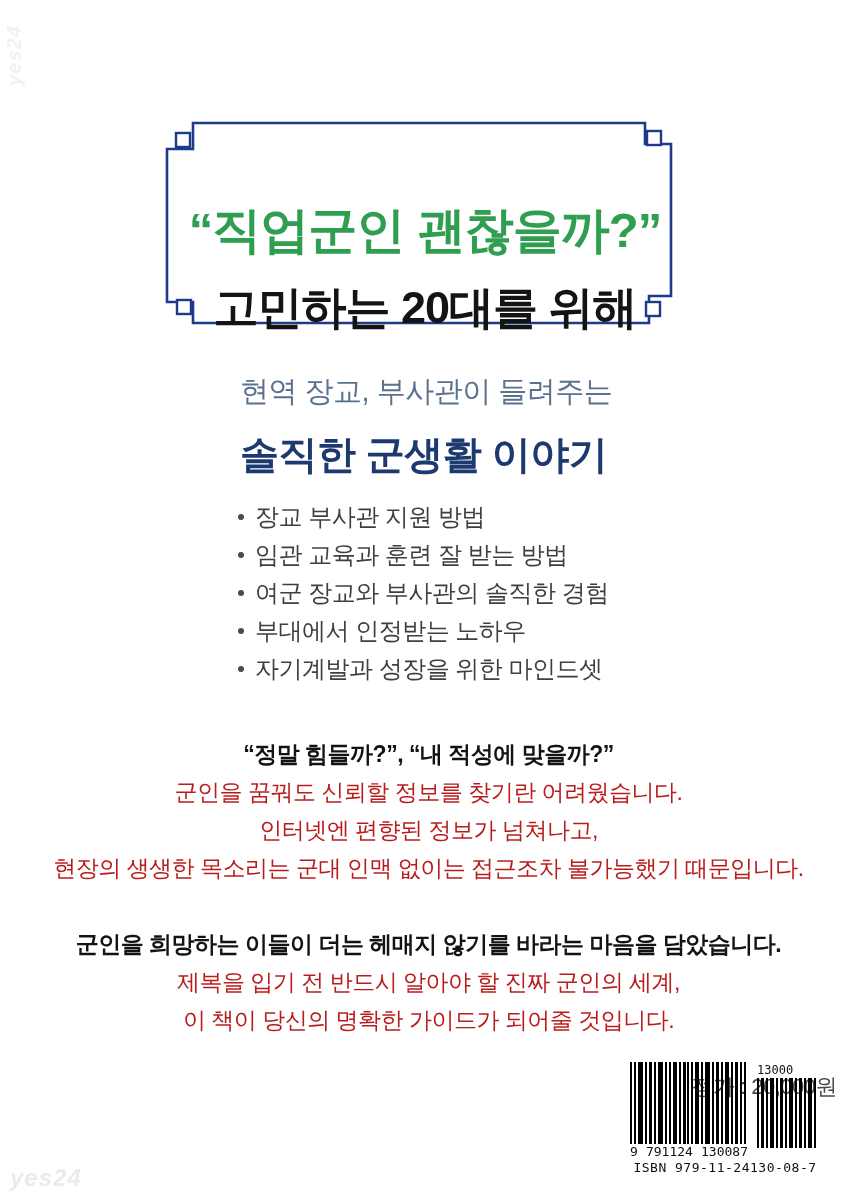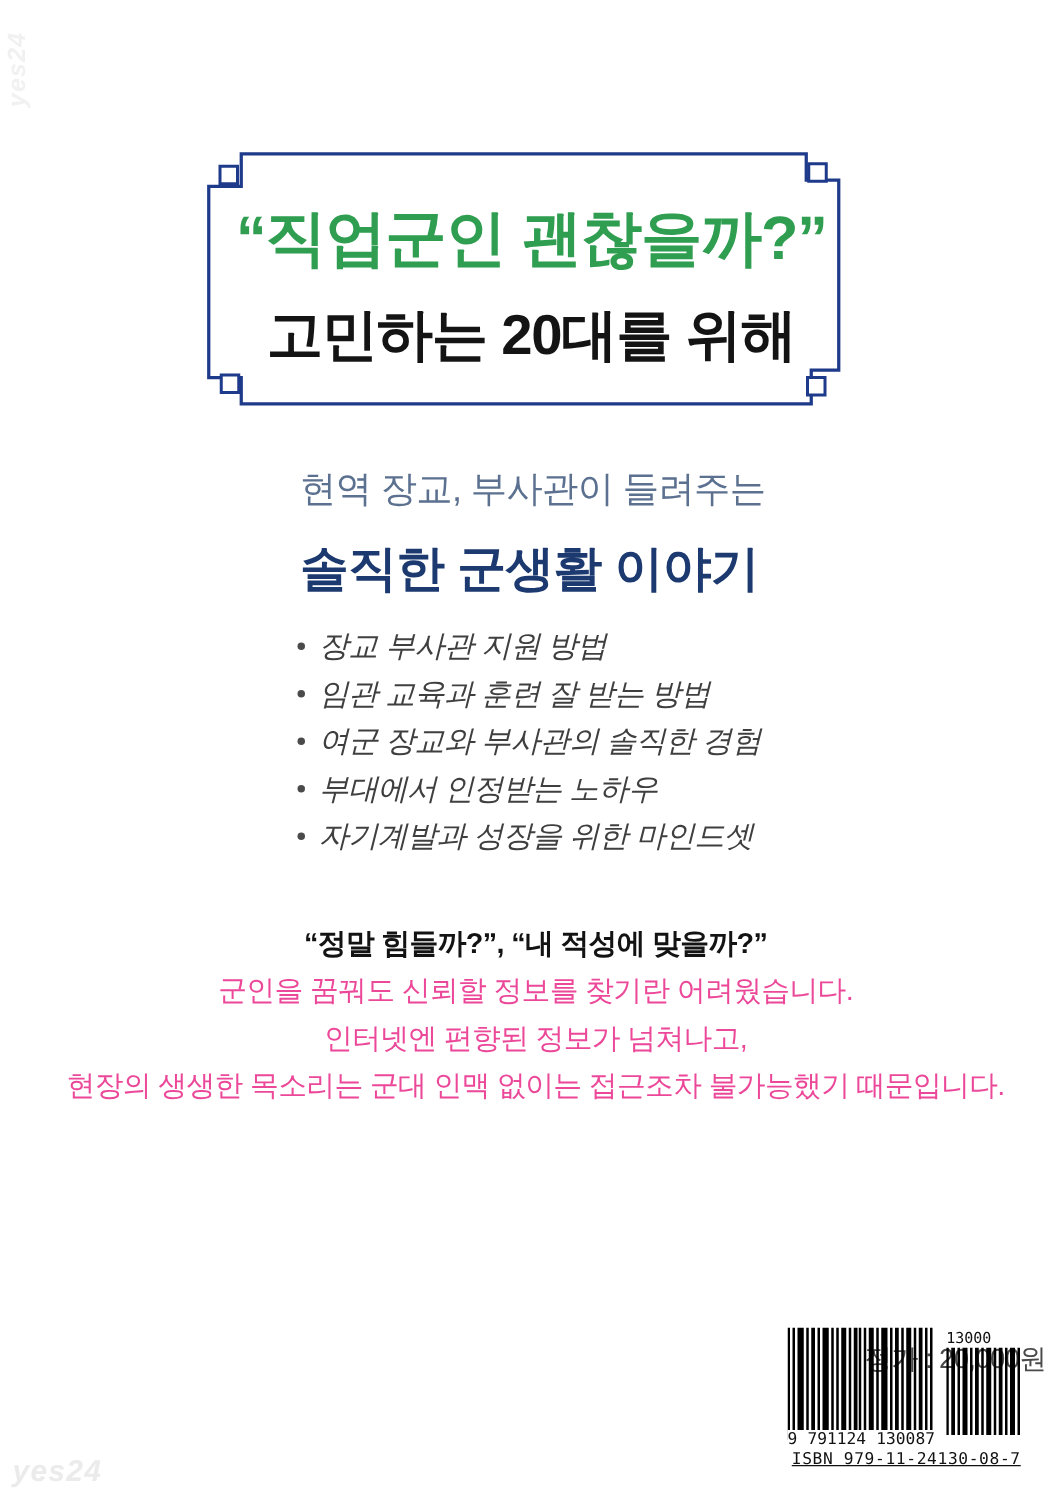--- a/index.html
+++ b/index.html
@@ -12,52 +12,52 @@
 
   
   .wm { color:#ebebeb; font-style:italic; font-weight:bold; letter-spacing:1px; }
   .wm-top { position:absolute; left:-16px; top:44px; transform:rotate(-90deg); font-size:20px; color:#f1f1f1; }
   .wm-bottom { position:absolute; left:10px; top:1164px; font-size:24px; }
 
   
   .frame-wrap { position:absolute; left:160px; top:118px; width:530px; height:220px; }
   .frame-wrap svg { position:absolute; left:0; top:0; }
   .frame-text { position:absolute; left:0; top:0; width:530px; height:220px;
-    display:flex; flex-direction:column; align-items:center; justify-content:center; gap:14px; }
+    display:flex; flex-direction:column; align-items:center; justify-content:flex-end; gap:14px; }
   .frame-line1 { font-size:49px; font-weight:800; letter-spacing:-1px; white-space:nowrap; }
   .frame-line2 { font-size:45px; font-weight:800; letter-spacing:-1px; white-space:nowrap; color:#141414; }
 
   
   .headline { position:absolute; left:240px; top:372px; }
   .headline .subtitle { font-size:29px; font-weight:400; letter-spacing:-0.5px; }
   .headline .title { font-size:39px; font-weight:800; letter-spacing:-0.5px; margin-top:16px; }
 
   
-  .bullets { position:absolute; left:238px; top:498px;font-style:italic; }
+  .bullets { position:absolute; left:238px; top:498px; }
   .bullet-item { display:flex; align-items:center; height:38px; font-size:24px; color:#3f3f3f; letter-spacing:-0.5px; }
   .bullet-dot { width:6px; height:6px; border-radius:50%; background:#4a4a4a; margin-right:11px; flex:0 0 auto; }
 
   
   .para { position:absolute; left:0; width:845px; text-align:center;padding-left:12px; }
   .para1 { top:735px; }
   .para2 { top:925px; }
   .para .lead { font-size:23px; font-weight:bold; color:#131313; letter-spacing:-0.5px; height:38px; line-height:38px; }
-  .para .line { font-size:23px; font-weight:400; color:#ec4899; letter-spacing:-0.5px; height:38px; line-height:38px; }
+  .para .line { font-size:23px; font-weight:400; color:#b91c1c; letter-spacing:-0.5px; height:38px; line-height:38px; }
 
   
   .price { position:absolute; right:8px; top:1072px; font-size:22px; color:#4a4a4a; letter-spacing:-0.5px; }
   .barcode-block { position:absolute; left:630px; top:1060px; width:210px; }
   .barcode-main { position:absolute; left:0; top:2px; }
   .barcode-addon { position:absolute; left:127px; top:18px; }
   .addon-code { position:absolute; left:127px; top:3px; width:62px; 
     font-family:"DejaVu Sans Mono","Liberation Mono",monospace; font-size:12px; color:#111; }
   .barcode-digits { position:absolute; left:0; top:84px; width:118px; display:flex; justify-content:space-between;
     background:#fff; font-family:"DejaVu Sans Mono","Liberation Mono",monospace; font-size:13px; color:#111; }
   .isbn { position:absolute; left:0; top:100px; width:190px; text-align:center;
-    font-family:"DejaVu Sans Mono","Liberation Mono",monospace; font-size:13px; color:#111; letter-spacing:0.5px;text-decoration:underline; }
+    font-family:"DejaVu Sans Mono","Liberation Mono",monospace; font-size:13px; color:#111; letter-spacing:0.5px; }
 </style>
 </head>
 <body>
 
 <div class="page">
 
   <div class="wm wm-top">yes24</div>
   <div class="wm wm-bottom">yes24</div>
 
   <div class="frame-wrap">
@@ -102,20 +102,25 @@
     </div>
   </div>
 
   <div class="para para1">
     <div class="lead">“정말 힘들까?”, “내 적성에 맞을까?”</div>
     <div class="line">군인을 꿈꿔도 신뢰할 정보를 찾기란 어려웠습니다.</div>
     <div class="line">인터넷엔 편향된 정보가 넘쳐나고,</div>
     <div class="line">현장의 생생한 목소리는 군대 인맥 없이는 접근조차 불가능했기 때문입니다.</div>
   </div>
 
+  <div class="para para2">
+    <div class="lead">군인을 희망하는 이들이 더는 헤매지 않기를 바라는 마음을 담았습니다.</div>
+    <div class="line">제복을 입기 전 반드시 알아야 할 진짜 군인의 세계,</div>
+    <div class="line">이 책이 당신의 명확한 가이드가 되어줄 것입니다.</div>
+  </div>
 
   <div class="price">정가 : 20,000원</div>
 
   <div class="barcode-block">
     <svg class="barcode-main" width="118" height="90" viewBox="0 0 118 90">
       <g fill="#000">
         <rect x="0" y="0" width="2" height="90"></rect>
           <rect x="4" y="0" width="2" height="90"></rect>
         <rect x="8" y="0" width="5" height="82"></rect>
           <rect x="15" y="0" width="2" height="82"></rect>

